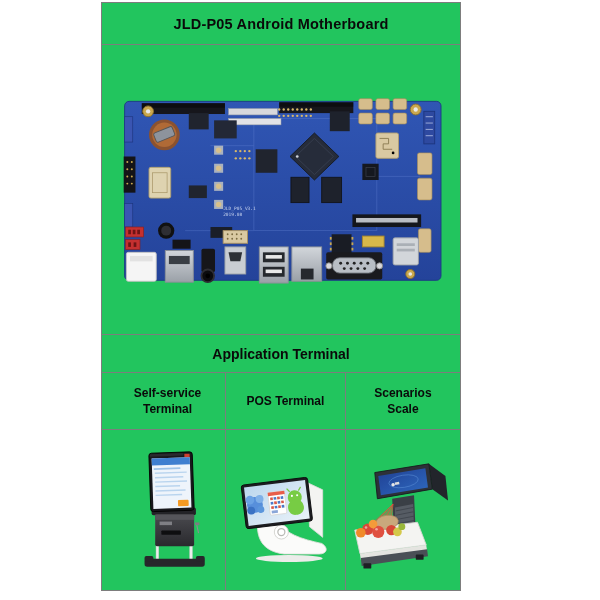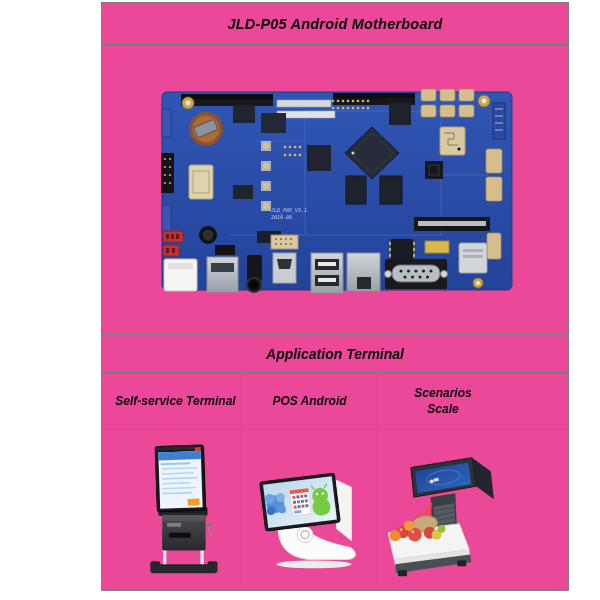--- a/index.html
+++ b/index.html
@@ -1,22 +1,22 @@
 <!DOCTYPE html>
 <html><head>
 <meta charset="utf-8">
 <style>
   html,body{margin:0;padding:0;}
   body{
     width:600px;height:600px;background:#ffffff;position:relative;
     font-family:"Liberation Sans", sans-serif;color:#0a0a0a;
   }
   .sheet{
-    position:absolute;left:101px;top:2px;width:468px;
-    border:1px solid #7d7d7d;background:#ec4899;box-sizing:border-box;font-style:italic;
+    position:absolute;left:101px;top:2px;width:360px;
+    border:1px solid #7d7d7d;background:#22c55e;box-sizing:border-box;
   }
   .row{box-sizing:border-box;}
   .row + .row{border-top:1px solid #7d7d7d;}
   .r-title{height:41px;display:flex;align-items:center;justify-content:center;
     font-weight:bold;font-size:14.5px;letter-spacing:0.2px;}
   .r-board{height:290px;display:flex;align-items:center;justify-content:center;overflow:hidden;}
   .r-apps{height:38px;display:flex;align-items:center;justify-content:center;
     font-weight:bold;font-size:14px;}
   .r-labels{height:57px;display:flex;}
   .r-images{height:161px;display:flex;}
@@ -291,21 +291,21 @@
 
   <div class="row r-apps">
     <span>Application Terminal</span>
   </div>
 
   <div class="row r-labels">
     <div class="cell c1">
       <span class="label">Self-service Terminal</span>
     </div>
     <div class="cell c2">
-      <span class="label">POS Android</span>
+      <span class="label">POS Terminal</span>
     </div>
     <div class="cell c3">
       <span class="label">Scenarios
 Scale</span>
     </div>
   </div>
 
   <div class="row r-images">
 
     <div class="cell c1">

